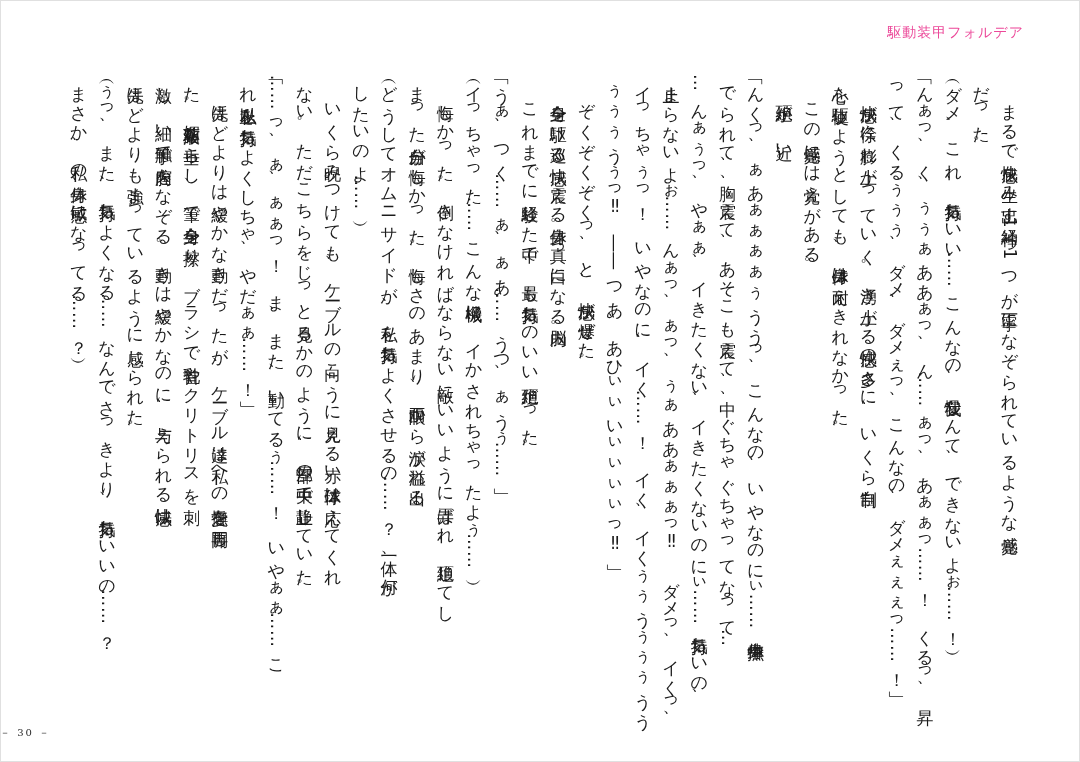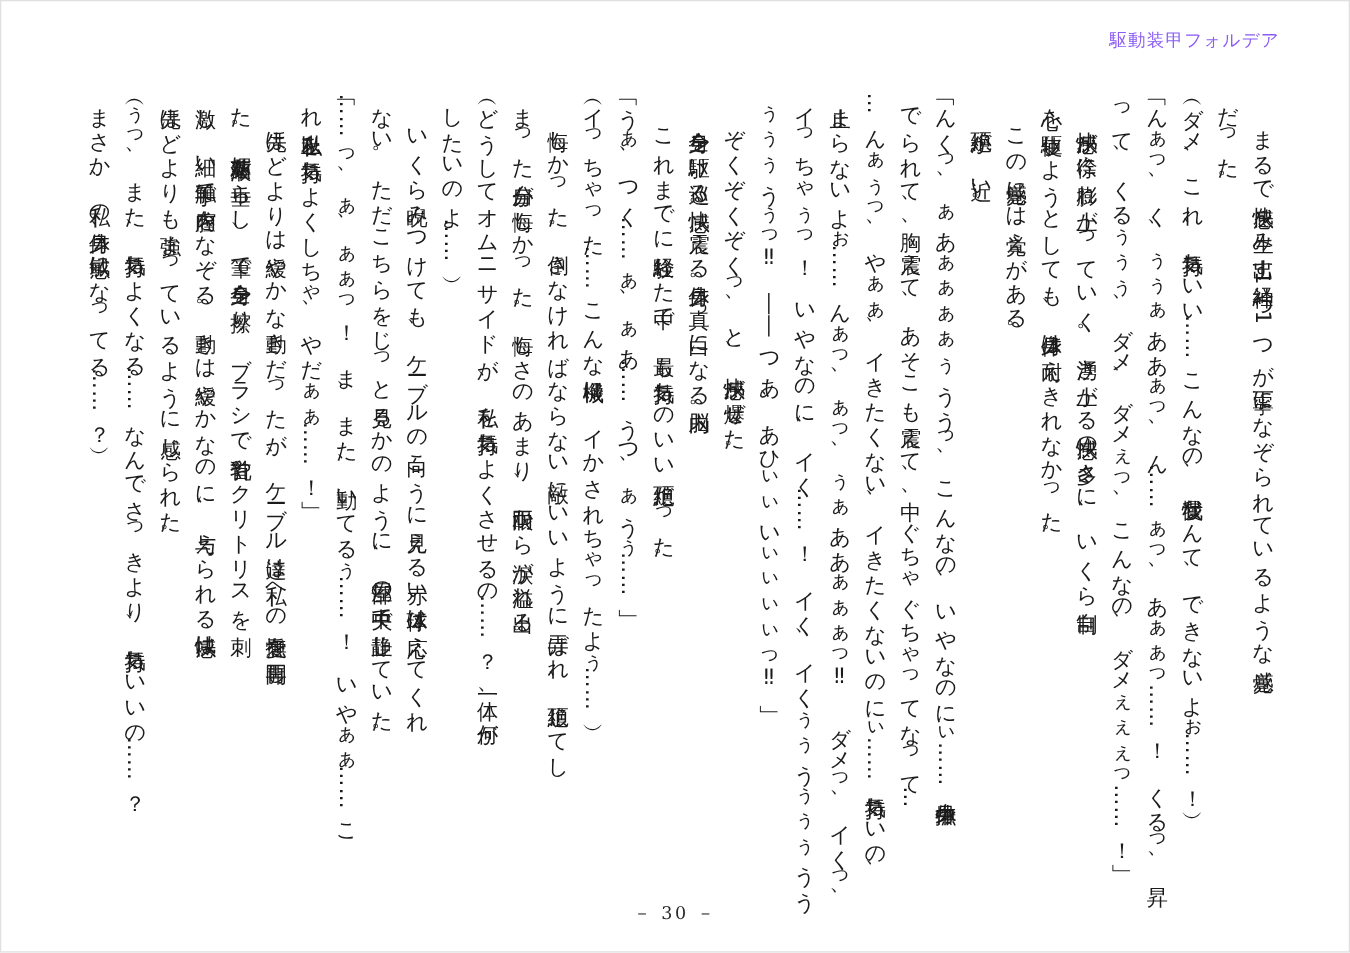--- a/index.html
+++ b/index.html
@@ -15,21 +15,21 @@
     overflow: hidden;
     font-family: "DejaVu Sans", "Liberation Sans", sans-serif;
     box-shadow: inset 0 0 0 1px #e0e0e0;
   }
   .header-title {
     position: absolute;
     top: 24px;
     right: 56px;
     font-size: 14px;
     letter-spacing: 1px;
-    color: #8b5cf6;
+    color: #ec4899;
     white-space: nowrap;
   }
   .text-block {
     position: absolute;
     top: 74px;
     right: 56px;
     height: 622px;
     writing-mode: vertical-rl;
     text-orientation: mixed;
     font-size: 17px;
@@ -41,23 +41,22 @@
     white-space: nowrap;
   }
   .tline.indent {
     text-indent: 17.7px;
   }
   .page-number {
     position: absolute;
     bottom: 22px;
     left: 0;
     width: 100%;
-    text-align: center;
     font-family: "DejaVu Serif", "Liberation Serif", serif;
-    font-size: 14px;
+    font-size: 10px;
     letter-spacing: 2px;
     color: #2a2a2a;
   }
 </style>
 </head>
 <body>
 
 <div class="page">
   <div class="header-title">駆動装甲フォルデア</div>
 

